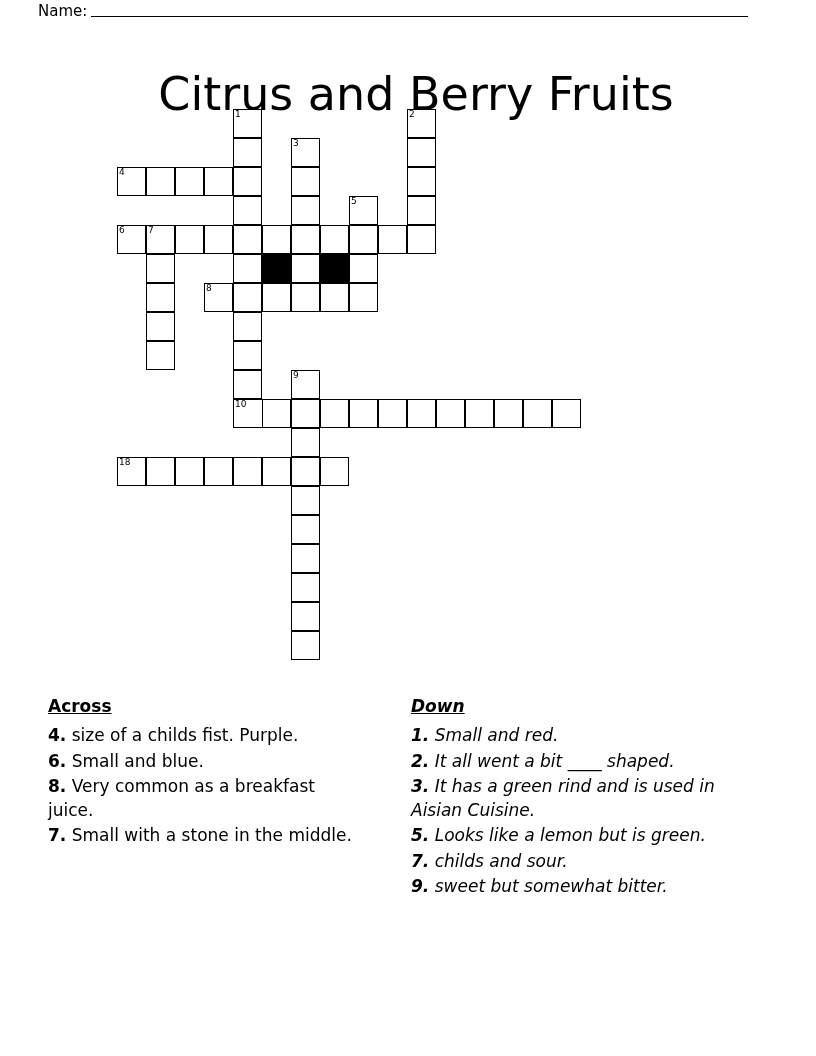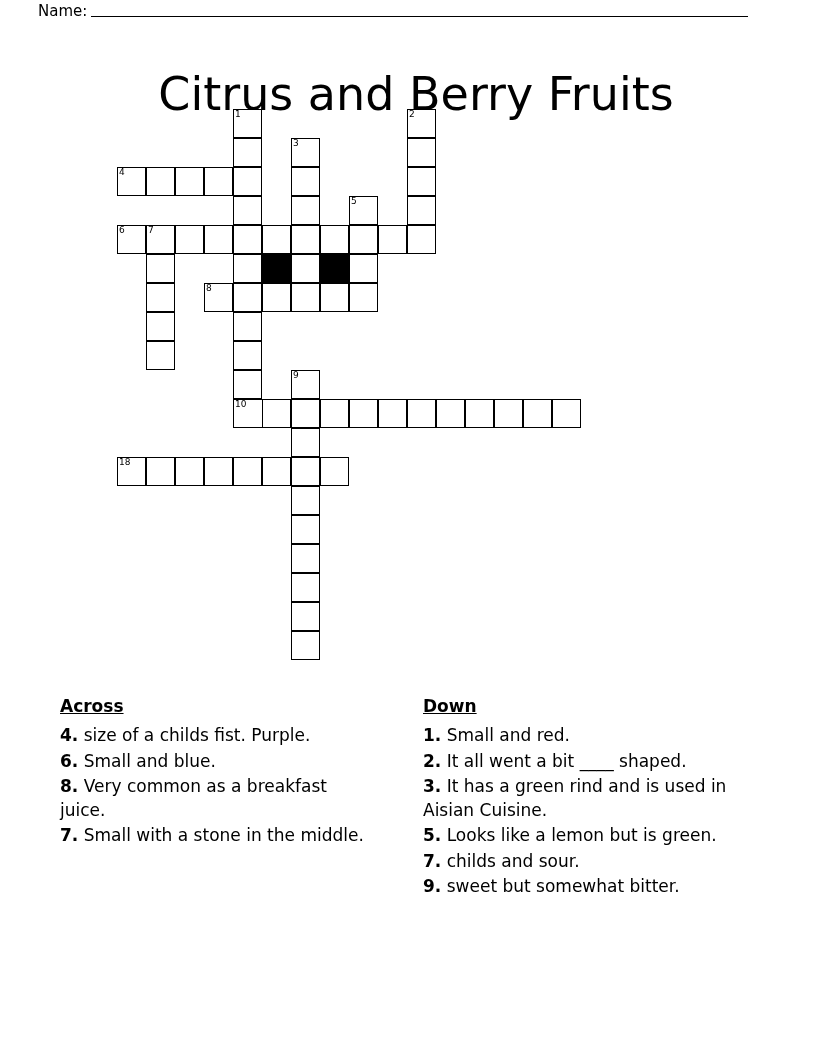--- a/index.html
+++ b/index.html
@@ -84,27 +84,27 @@
     display: flex;
     font-size: 17px;
     line-height: 1.38;
   }
   .col {
     box-sizing: border-box;
   }
   .col.across {
     width: 363px;
     padding-left: 48px;
-    margin-left: 12px;
   }
   .col.down {
     width: 400px;
     padding-left: 411px;
     margin-left: -363px;
     width: 763px;
+    font-style: italic;
   }
   .clue-head {
     font-weight: bold;
     text-decoration: underline;
     font-size: 17px;
     margin-bottom: 6px;
   }
   .clue {
     margin-bottom: 2px;
   }

